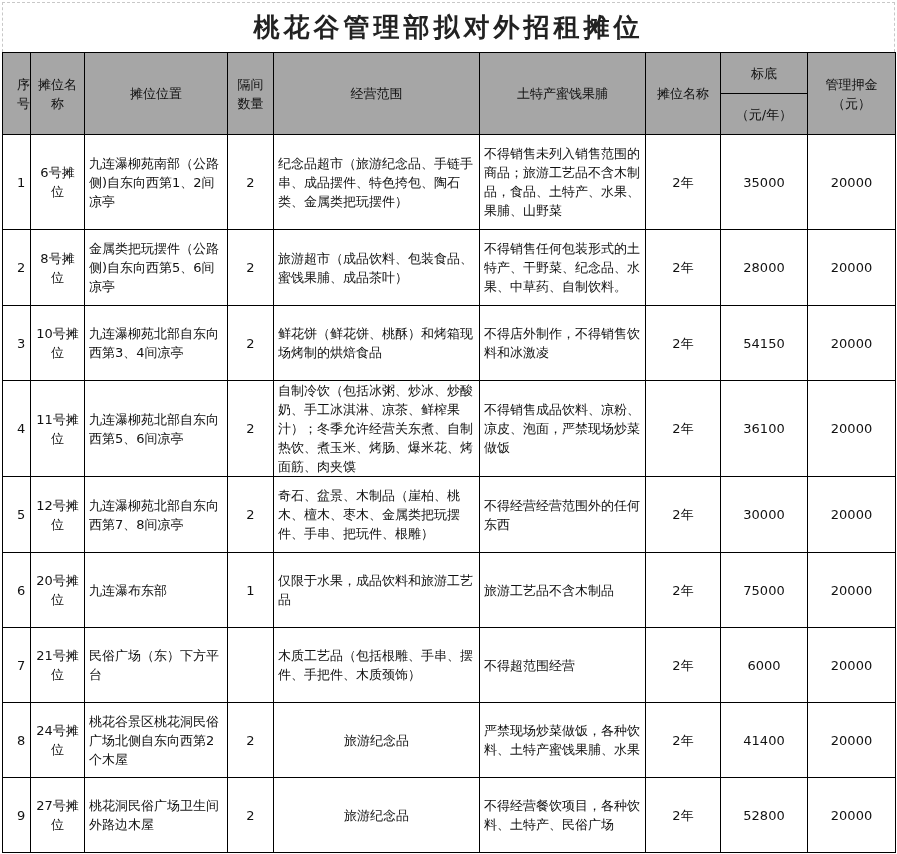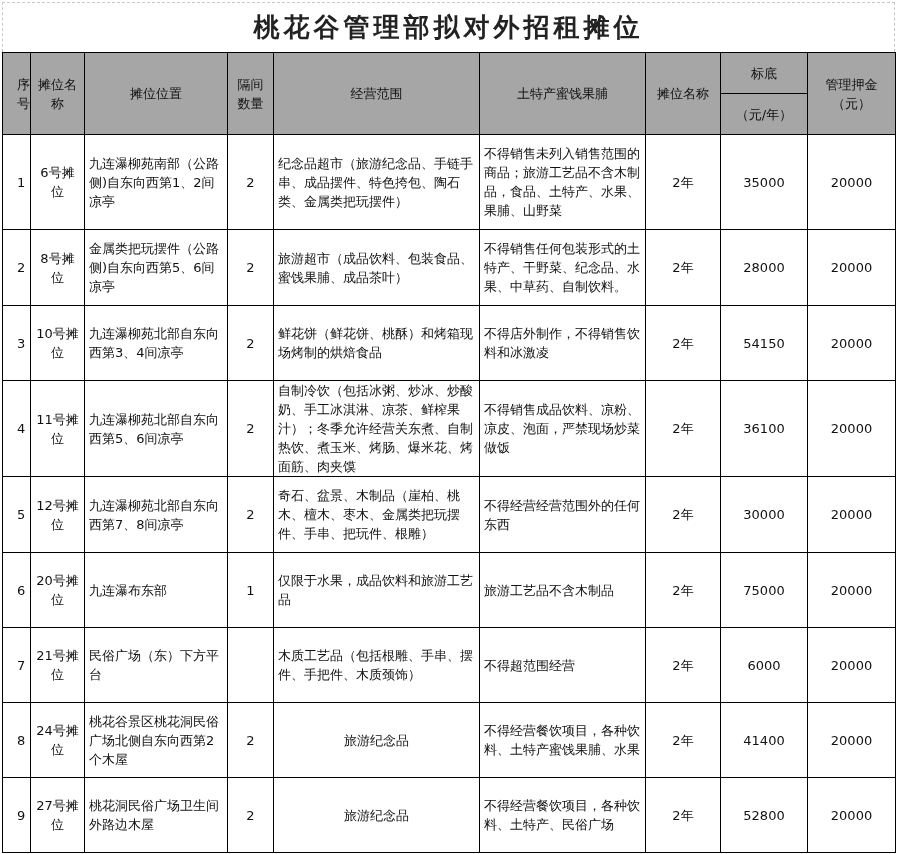--- a/index.html
+++ b/index.html
@@ -131,21 +131,21 @@
     <td class="c">2年</td>
     <td class="c">6000</td>
     <td class="c">20000</td>
   </tr>
       <tr style="height: 75px;">
     <td class="c narrow">8</td>
     <td class="c">24号摊位</td>
     <td class="l">桃花谷景区桃花洞民俗广场北侧自东向西第2个木屋</td>
     <td class="c">2</td>
     <td class="c">旅游纪念品</td>
-    <td class="l">不得经营餐饮项目，各种饮料、土特产蜜饯果脯、水果</td>
+    <td class="l">严禁现场炒菜做饭，各种饮料、土特产蜜饯果脯、水果</td>
     <td class="c">2年</td>
     <td class="c">41400</td>
     <td class="c">20000</td>
   </tr>
       <tr style="height: 75px;">
     <td class="c narrow">9</td>
     <td class="c">27号摊位</td>
     <td class="l">桃花洞民俗广场卫生间外路边木屋</td>
     <td class="c">2</td>
     <td class="c">旅游纪念品</td>

